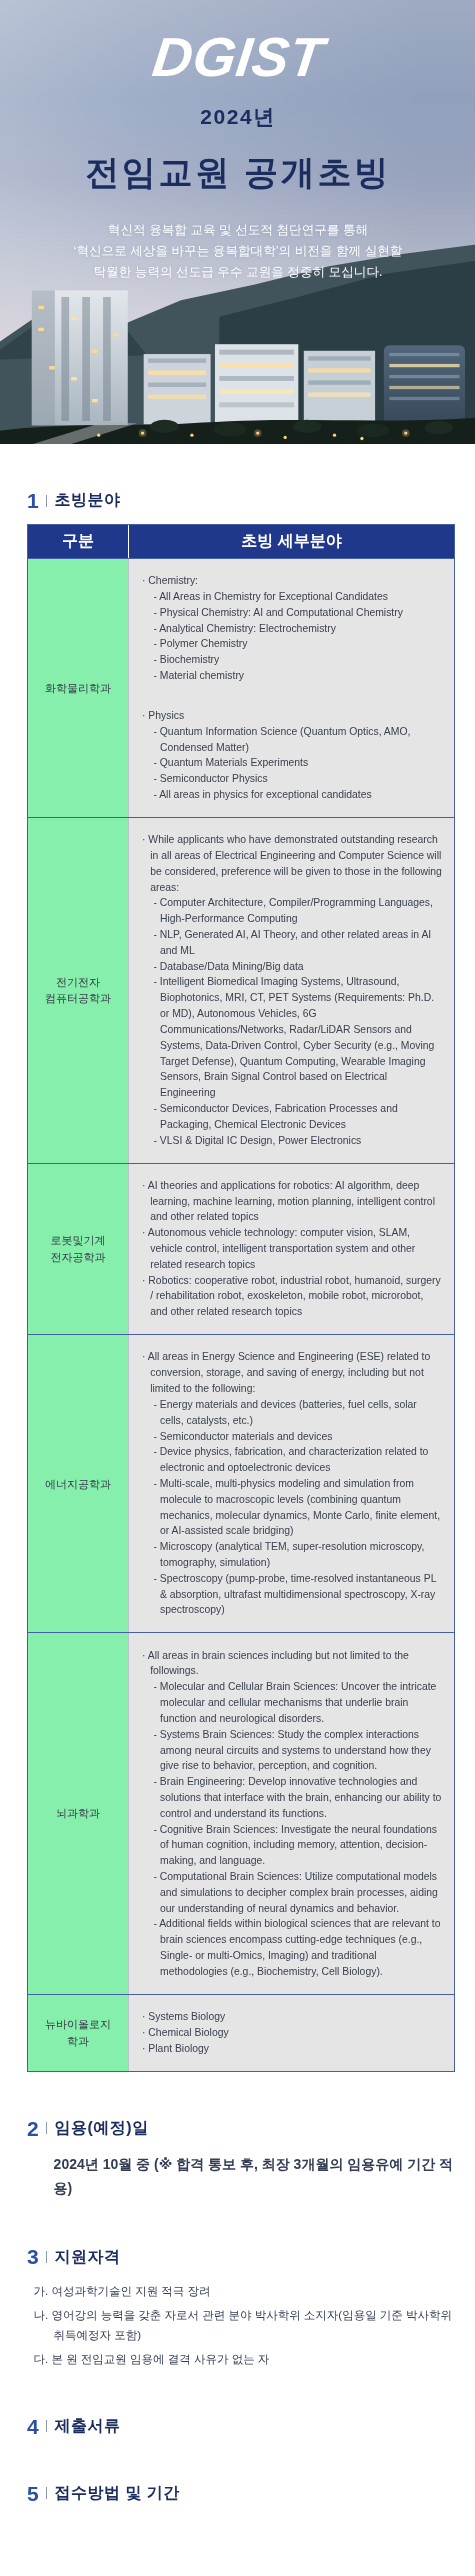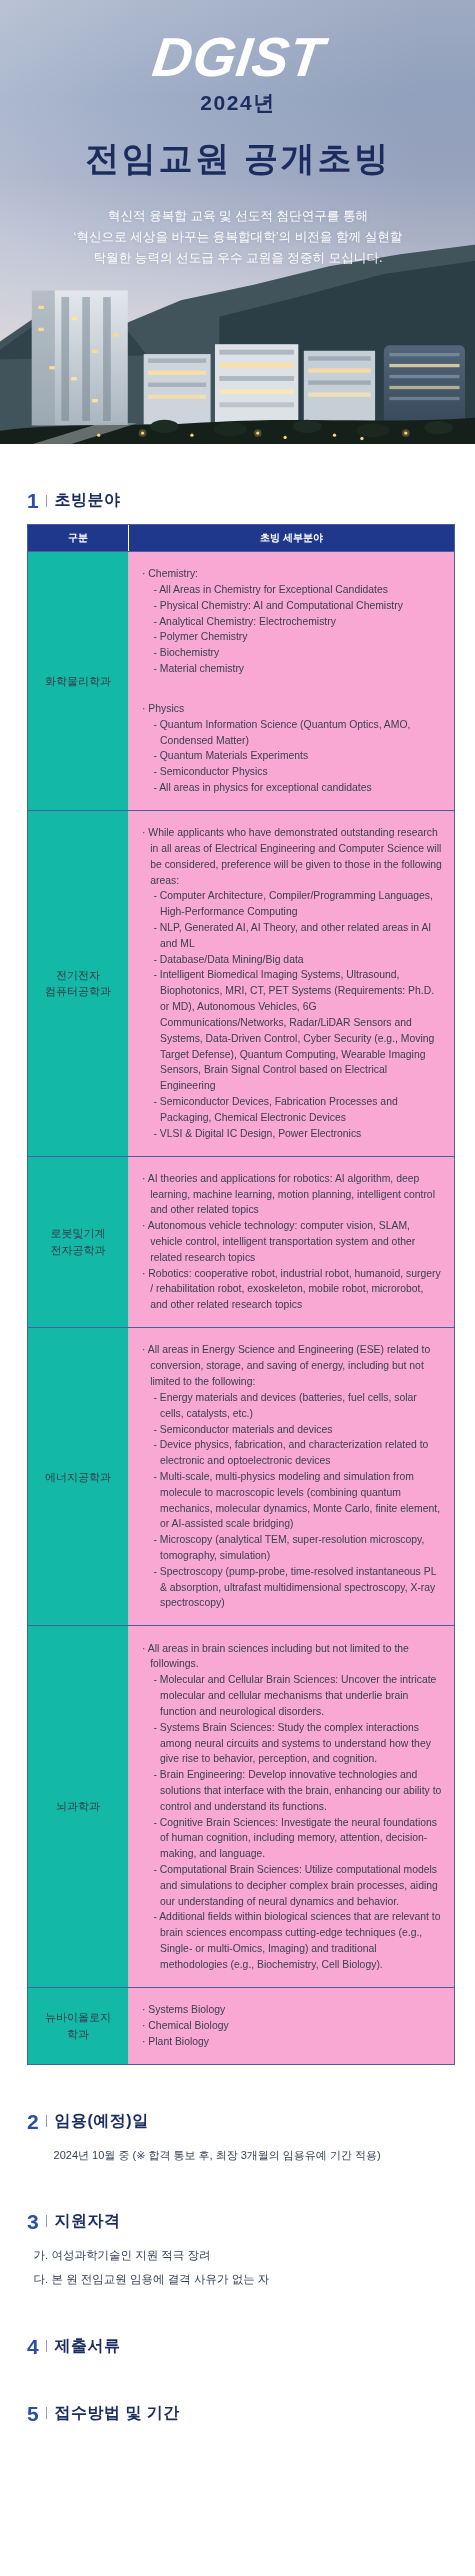--- a/index.html
+++ b/index.html
@@ -8,44 +8,44 @@
 
   
   .hero{position:relative;height:444px;overflow:hidden;
     background:
       linear-gradient(90deg, rgba(255,255,255,.14), rgba(0,0,0,0) 30%, rgba(25,45,90,.10) 88%),
       linear-gradient(180deg,#aeb9ce 0%,#9fadc7 22%,#a6b0c8 40%,#bcc2d2 56%,#d3d2dd 70%,#e6dedf 86%,#ece3e0 100%);}
   .hero-scene{position:absolute;left:0;bottom:0;width:476px;height:204px;display:block;}
   .hero-content{position:relative;z-index:2;text-align:center;}
   .logo{display:inline-block;margin-top:27px;font-size:55px;font-weight:bold;font-style:italic;
     color:#fff;letter-spacing:0.5px;transform:skewX(-7deg);line-height:1.1;}
-  .year{margin-top:1px;font-size:21px;font-weight:bold;color:#1b2c5f;letter-spacing:1.6px;}
+  .year{margin-top:15px;font-size:21px;font-weight:bold;color:#1b2c5f;letter-spacing:1.6px;}
   .hero-title{margin-top:19px;font-size:34px;font-weight:800;color:#1b2c5f;letter-spacing:2.7px;}
   .subtitle{margin-top:24px;font-size:12.6px;line-height:21px;color:#fff;font-weight:500;text-shadow:0 0 3.3px rgba(120,130,160,.35);}
 
   
   .content{padding:0 21px 38px 27px;}
   .section{margin-top:46px;}
   .sec-head{display:flex;align-items:center;gap:7.1px;}
   .sec-no{font-size:21px;font-weight:800;color:#2b4fa3;line-height:1;}
   .sec-bar{width:1.6px;height:12px;background:#8d99bb;}
   .sec-title{font-size:16px;font-weight:800;color:#1b2c5f;letter-spacing:0.5px;line-height:1.15;}
   .sec-body{margin:14.2px 0 0 6.6px;}
   .k-item{font-size:11.5px;color:#333d54;line-height:1.72;padding-left:20px;text-indent:-20px;margin-top:4.4px;}
-  .plain{font-size:11px;color:#333d54;line-height:1.7;padding-left:20px;}
+  .plain{font-size:14px;color:#333d54;line-height:1.7;padding-left:20px;font-weight:bold;}
 
   
   .rt{margin-top:13px;border:0.5px solid #47609f;}
   .rt-head{display:grid;grid-template-columns:101px 1fr;background:#20388c;}
-  .rt-head div{color:#fff;font-weight:bold;font-size:10px;text-align:center;padding:6px 20px;}
+  .rt-head div{color:#fff;font-weight:bold;font-size:16px;text-align:center;padding:6px 20px;}
   .rt-head div:first-child{border-right:0.5px solid #ffffff;}
   .rt-row{display:grid;grid-template-columns:101px 1fr;border-top:0.5px solid #47609f;}
-  .rt-dept{background:#14b8a6;display:flex;align-items:center;justify-content:center;text-align:center;
+  .rt-dept{background:#86efac;display:flex;align-items:center;justify-content:center;text-align:center;
     color:#343a46;font-size:11px;line-height:1.5;padding:5.5px 4.4px;border-right:0.5px solid #b9c2d0;white-space:pre-line;}
-  .rt-items{background:#f9a8d4;padding:14.2px 11px 14.2px 13px;}
+  .rt-items{background:#e5e5e5;padding:14.2px 11px 14.2px 13px;}
   .item{font-size:10.4px;line-height:1.52;color:#3a4150;}
   .item.lv0{padding-left:8.2px;text-indent:-8.2px;}
   .item.lv0::before{content:"· ";}
   .item.lv1{padding-left:18px;text-indent:-6.6px;}
   .item.lv1::before{content:"- ";}
   .item.lv1 + .item.lv0{margin-top:24px;}
 </style>
 </head>
 <body>
 
@@ -250,20 +250,21 @@
     </div>
 
     <div class="section">
       <div class="sec-head">
         <span class="sec-no">3</span>
         <span class="sec-bar"></span>
         <span class="sec-title">지원자격</span>
       </div>
       <div class="sec-body">
           <div class="k-item">가. 여성과학기술인 지원 적극 장려</div>
+          <div class="k-item">나. 영어강의 능력을 갖춘 자로서 관련 분야 박사학위 소지자(임용일 기준 박사학위 취득예정자 포함)</div>
           <div class="k-item">다. 본 원 전임교원 임용에 결격 사유가 없는 자</div>
         </div>
     </div>
 
     <div class="section">
       <div class="sec-head">
         <span class="sec-no">4</span>
         <span class="sec-bar"></span>
         <span class="sec-title">제출서류</span>
       </div>

